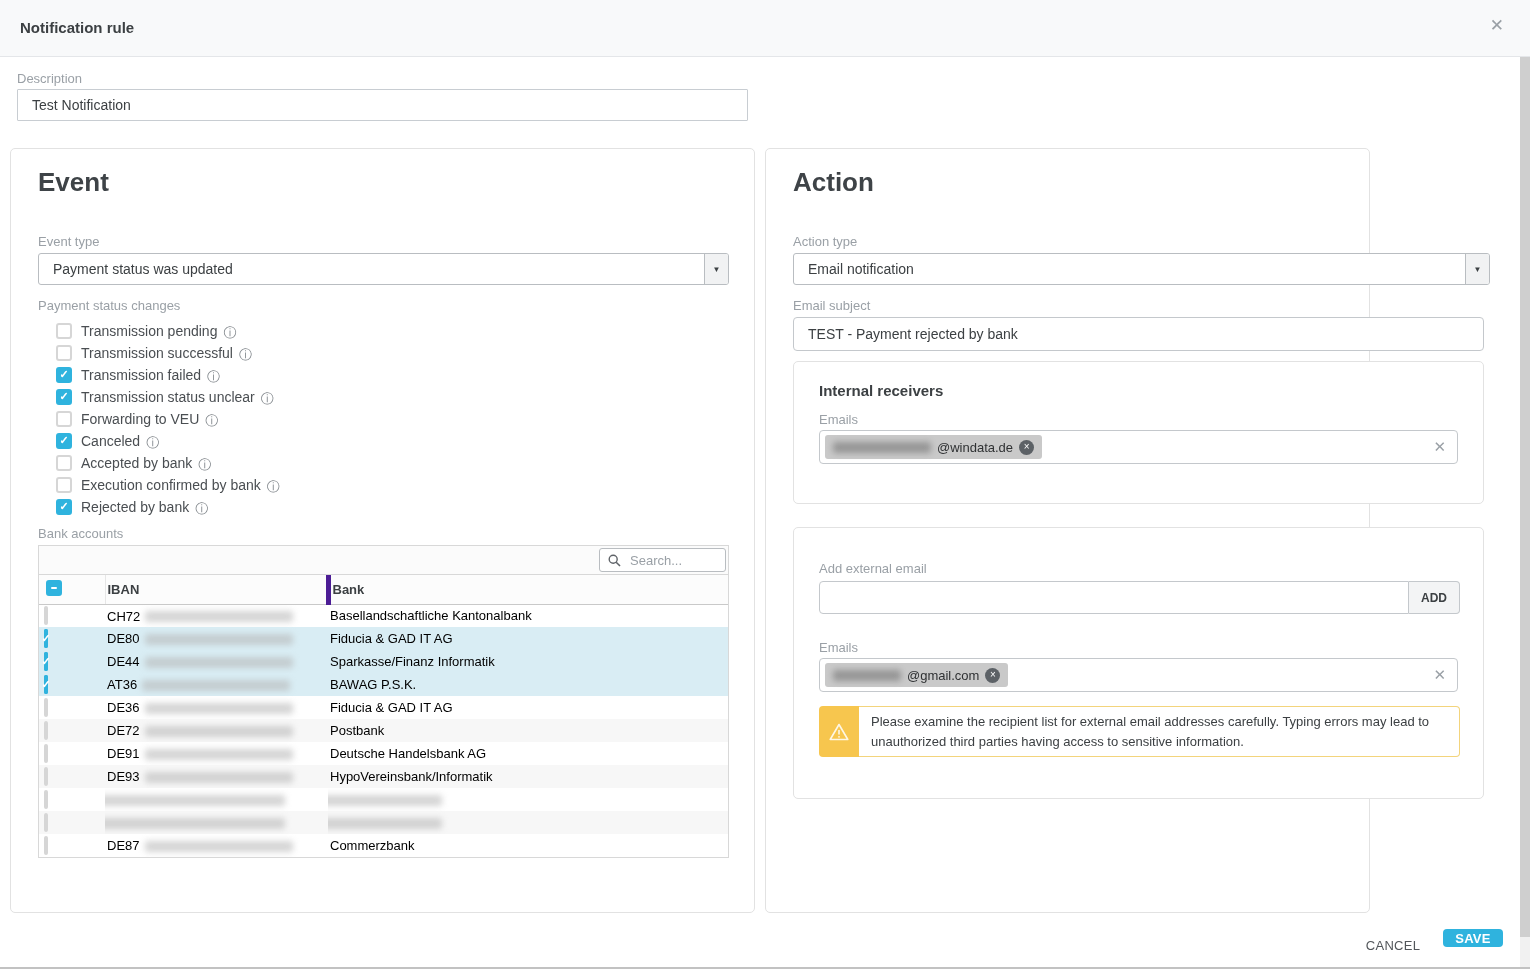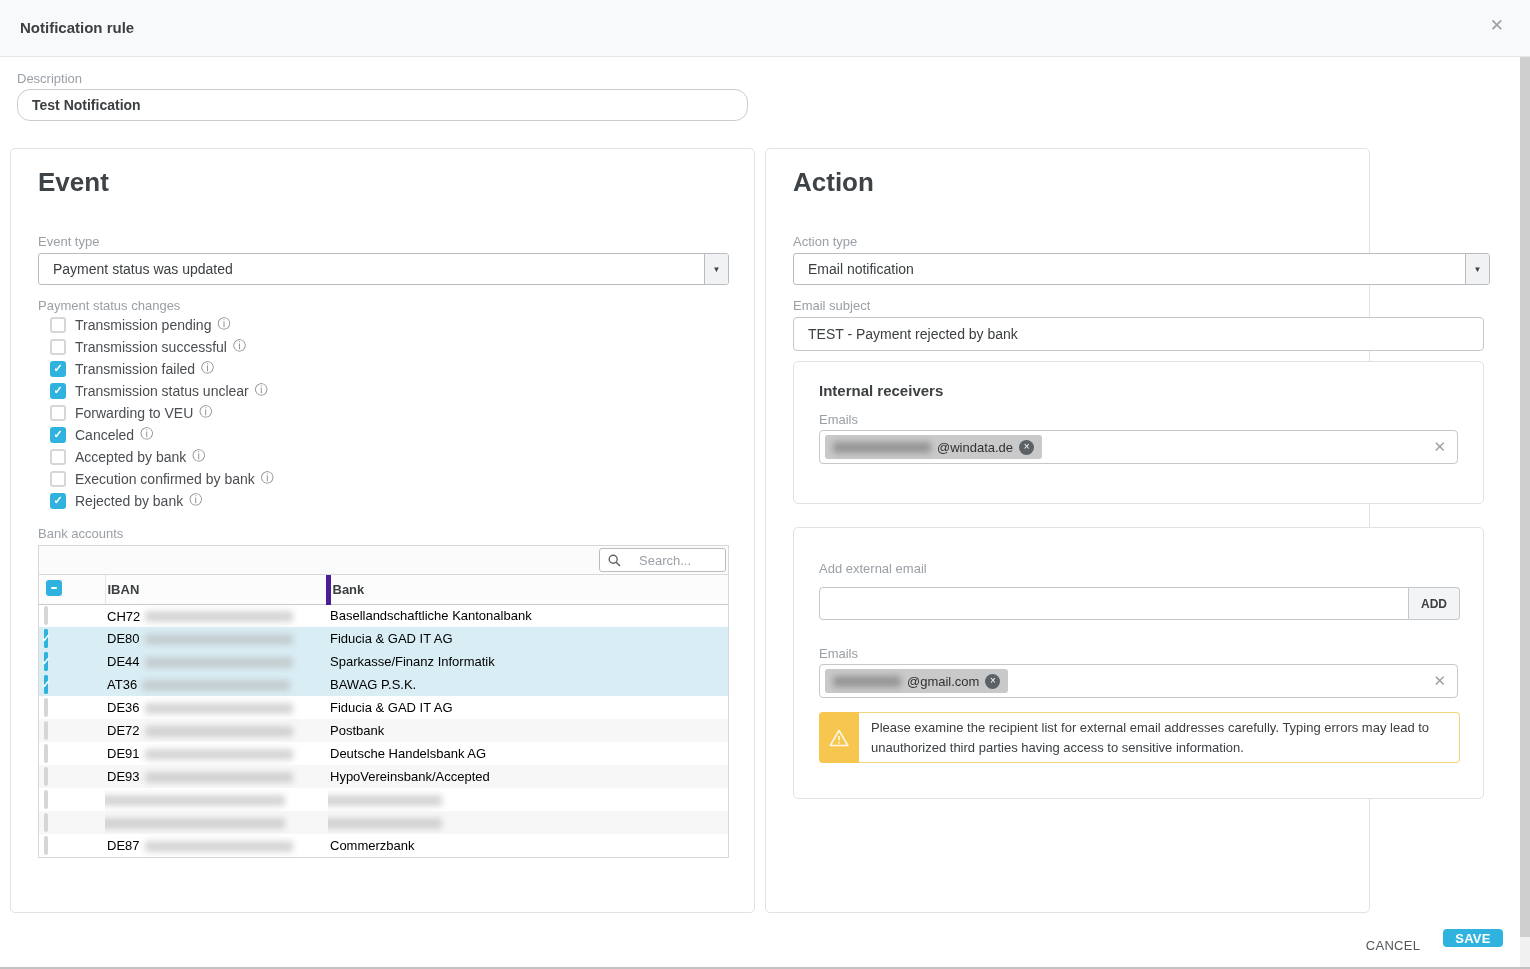--- a/index.html
+++ b/index.html
@@ -18,53 +18,53 @@
   body{
     width:1530px;height:969px;position:relative;overflow:hidden;
     background:#fff;font-family:"Liberation Sans",sans-serif;color:var(--text-dark);
   }
   
   .dlg-header{position:absolute;top:0;left:0;right:0;height:57px;background:#f8f9fa;border-bottom:1px solid #e4e6e9;}
   .dlg-title{position:absolute;left:20px;top:19px;font-size:15px;font-weight:bold;color:var(--text-dark);}
   .dlg-close{position:absolute;right:26px;top:17px;font-size:17px;color:#9aa0a6;cursor:pointer;line-height:1;}
   
   .desc-label{position:absolute;left:17px;top:71px;font-size:13px;color:var(--label-gray);}
-  .desc-input{position:absolute;left:17px;top:89px;width:731px;height:32px;border:1px solid #c8cdd2;border-radius:13px;
-    display:flex;align-items:center;padding:0 14px;font-size:14px;color:var(--text-dark);background:#fff;font-weight:bold;}
+  .desc-input{position:absolute;left:17px;top:89px;width:731px;height:32px;border:1px solid #c8cdd2;border-radius:1px;
+    display:flex;align-items:center;padding:0 14px;font-size:14px;color:var(--text-dark);background:#fff;}
   
   .panel{position:absolute;top:148px;height:765px;background:#fff;border:1px solid var(--border-light);border-radius:5px;padding:18px 27px;}
   .panel-left{left:10px;width:745px;}
   .panel-right{left:765px;width:605px;}
   .section-heading{font-size:26px;font-weight:600;color:#3e4347;margin:0;line-height:30px;}
   .field-label{font-size:13px;color:var(--label-gray);line-height:16px;}
   .mt-big{margin-top:37px;}
   .mt-md{margin-top:13px;}
   .mt-sm{margin-top:3px;}
   
   .select{position:relative;height:32px;border:1px solid #b9bdc1;border-radius:3px;background:#fff;
     display:flex;align-items:center;padding:0 30px 0 14px;font-size:14px;color:var(--text-dark);cursor:pointer;}
   .select-arrow{position:absolute;right:0;top:0;bottom:0;width:24px;background:#f1f2f3;border-left:1px solid #b9bdc1;
     border-radius:0 2px 2px 0;display:flex;align-items:center;justify-content:center;font-size:8px;color:#3c4043;}
   .w-event{width:691px;}
   .w-action{width:697px;}
   
   .status-list{margin-top:3px;}
-  .status-item{display:flex;align-items:flex-start;height:22px;margin-left:12px;cursor:pointer;}
+  .status-item{display:flex;align-items:flex-end;height:22px;margin-left:18px;cursor:pointer;}
   .cb{width:16px;height:16px;border:2px solid #d6d6d6;border-radius:3px;background:#fff;flex:0 0 auto;position:relative;}
   .cb.checked{background:var(--accent);border-color:var(--accent);}
   .cb.checked::after{content:"✓";position:absolute;left:0;right:0;top:-1px;bottom:0;display:flex;align-items:center;justify-content:center;
     color:#fff;font-size:11px;font-weight:bold;}
   .cb.indet{background:var(--accent);border-color:var(--accent);}
   .cb.indet::after{content:"";position:absolute;left:3px;right:3px;top:5px;height:2.5px;background:#fff;border-radius:1px;}
   .status-label{margin-left:9px;font-size:14px;color:#4a4e52;}
   .info{margin-left:6px;font-size:13px;color:#80868b;line-height:1;}
   
   .table-wrap{margin-top:3px;width:691px;border:1px solid #d8d8d8;background:#fff;}
   .table-toolbar{height:29px;background:#fbfbfb;border-bottom:1px solid #d8d8d8;display:flex;align-items:center;justify-content:flex-end;padding:2px 2px;}
-  .search-box{width:127px;height:24px;border:1px solid #b9bdc1;border-radius:3px;background:#fff;display:flex;align-items:center;padding:0 8px;gap:18px;}
+  .search-box{width:127px;height:24px;border:1px solid #b9bdc1;border-radius:3px;background:#fff;display:flex;align-items:center;padding:0 8px;gap:9px;}
   .search-ph{color:var(--label-gray);font-size:13px;}
   table.accounts{border-collapse:collapse;width:100%;table-layout:fixed;font-size:13px;}
   .accounts th{height:29px;background:#fcfcfc;border-bottom:1px solid #c9c9c9;text-align:left;font-weight:bold;color:var(--text-dark);padding:0 0 0 2px;}
   .accounts th.col-cb{border-right:1px solid #e6e6e6;}
   .accounts th.col-iban{border-right:5px solid #4c1d95;}
   .col-cb{width:66px;}
   .col-iban{width:223px;}
   .accounts td{height:23px;padding:0 0 0 2px;overflow:hidden;white-space:nowrap;color:#000000;}
   .accounts td.col-cb{padding-left:5px;}
   .accounts tbody tr{cursor:pointer;}
@@ -85,21 +85,21 @@
   .card-heading{font-size:15px;font-weight:bold;color:var(--text-dark);margin:0;}
   .chip-field{margin-top:2px;height:34px;border:1px solid var(--border-input);border-radius:4px;background:#fff;position:relative;
     display:flex;align-items:center;padding:0 30px 0 5px;}
   .chip{background:var(--chip-gray);border-radius:3px;height:24px;display:flex;align-items:center;padding:0 8px;gap:6px;font-size:13px;color:#2f3133;}
   .blur-name{display:inline-block;height:11px;border-radius:2px;background:#8d8d8d;opacity:.85;filter:blur(3px);}
   .blur-name-internal{width:98px;}
   .blur-name-external{width:68px;}
   .chip-x{width:15px;height:15px;background:#5c6166;color:#fff;border-radius:50%;font-size:10px;line-height:1;
     display:flex;align-items:center;justify-content:center;cursor:pointer;}
   .clear-x{position:absolute;right:11px;top:8px;color:#9aa0a6;font-size:15px;cursor:pointer;line-height:1;}
-  .add-row{margin-top:10px;display:flex;width:641px;}
+  .add-row{margin-top:4px;display:flex;width:641px;}
   .add-input{flex:1;height:33px;border:1px solid var(--border-input);border-radius:4px 0 0 4px;background:#fff;}
   .add-btn{width:51px;height:33px;background:#f3f4f5;border:1px solid var(--border-input);border-left:none;border-radius:0 4px 4px 0;
     font-size:12px;font-weight:bold;color:var(--text-dark);display:flex;align-items:center;justify-content:center;cursor:pointer;}
   .mt-emails{margin-top:26px;}
   .warning{margin-top:14px;display:flex;width:641px;min-height:44px;}
   .warning-icon{width:40px;background:var(--warning-yellow);border-radius:4px 0 0 4px;display:flex;align-items:center;justify-content:center;flex:0 0 auto;}
   .warning-box{flex:1;border:1px solid var(--warning-border);border-left:none;border-radius:0 4px 4px 0;background:#fff;
     display:flex;align-items:center;padding:5px 12px;font-size:13px;color:var(--text-dark);line-height:1.5;}
   
   .cancel-btn{position:absolute;left:1362px;top:936px;width:62px;height:18px;font-size:13px;font-weight:500;color:#52565a;
@@ -236,21 +236,21 @@
           <td><span>Postbank</span></td>
         </tr>
         <tr class="acct-row">
           <td class="col-cb"><span class="cb cb-sm"></span></td>
           <td class="col-iban"><span class="iban-prefix">DE91</span><span class="blur blur-iban"></span></td>
           <td><span>Deutsche Handelsbank AG</span></td>
         </tr>
         <tr class="acct-row">
           <td class="col-cb"><span class="cb cb-sm"></span></td>
           <td class="col-iban"><span class="iban-prefix">DE93</span><span class="blur blur-iban"></span></td>
-          <td><span>HypoVereinsbank/Accepted</span></td>
+          <td><span>HypoVereinsbank/Informatik</span></td>
         </tr>
         <tr class="acct-row">
           <td class="col-cb"><span class="cb cb-sm"></span></td>
           <td class="col-iban"><span class="blur blur-iban-full"></span></td>
           <td><span class="blur blur-bank"></span></td>
         </tr>
         <tr class="acct-row">
           <td class="col-cb"><span class="cb cb-sm"></span></td>
           <td class="col-iban"><span class="blur blur-iban-full"></span></td>
           <td><span class="blur blur-bank"></span></td>

